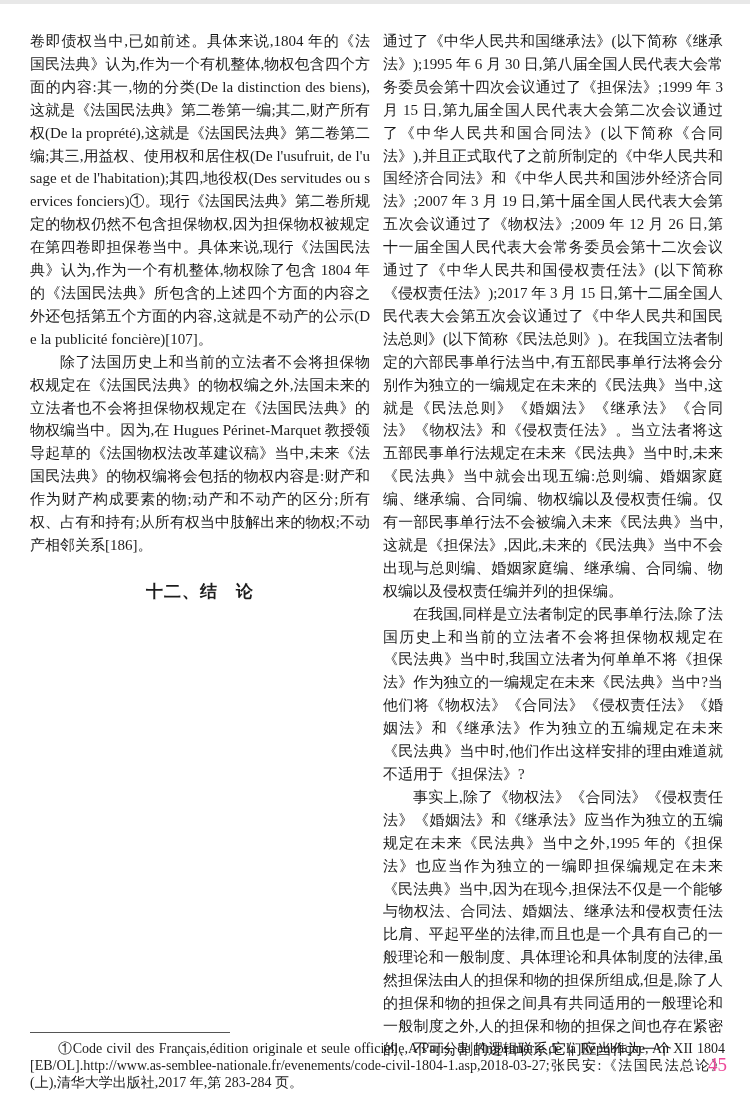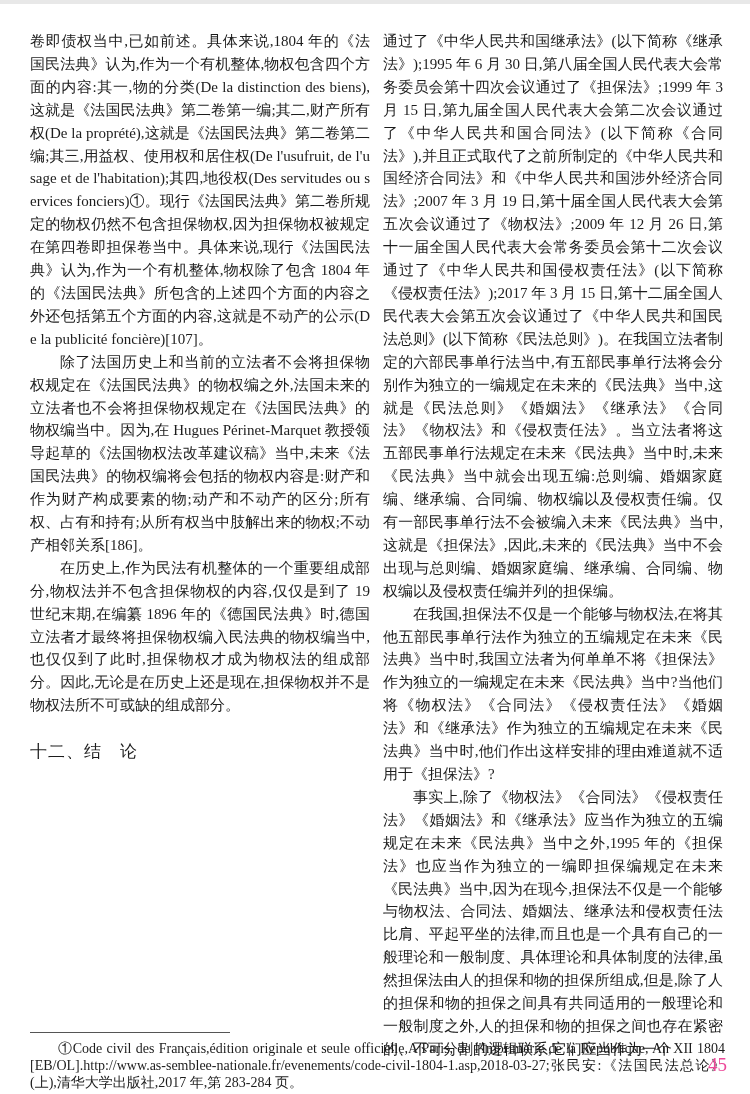--- a/index.html
+++ b/index.html
@@ -32,23 +32,23 @@
   }
   .col p {
     margin: 0;
     text-indent: 2em;
   }
   .col p.no-indent {
     text-indent: 0;
   }
   .section-heading {
     margin: 24px 0 22px 0;
-    text-align: left;
+    text-align: center;
     font-size: 17px;
-    font-weight: normal;
+    font-weight: bold;
     text-indent: 0;
     letter-spacing: 1px;
   }
   .footnote {
     position: absolute;
     left: 30px;
     right: 25px;
     top: 1028px;
   }
   .footnote-rule {
@@ -76,27 +76,26 @@
 </head>
 <body>
 
 <div class="page">
 
   <div class="columns">
 
     <div class="col">
       <p class="no-indent">卷即债权当中,已如前述。具体来说,1804 年的《法国民法典》认为,作为一个有机整体,物权包含四个方面的内容:其一,物的分类(De la distinction des biens),这就是《法国民法典》第二卷第一编;其二,财产所有权(De la proprété),这就是《法国民法典》第二卷第二编;其三,用益权、使用权和居住权(De l'usufruit, de l'usage et de l'habitation);其四,地役权(Des servitudes ou services fonciers)①。现行《法国民法典》第二卷所规定的物权仍然不包含担保物权,因为担保物权被规定在第四卷即担保卷当中。具体来说,现行《法国民法典》认为,作为一个有机整体,物权除了包含 1804 年的《法国民法典》所包含的上述四个方面的内容之外还包括第五个方面的内容,这就是不动产的公示(De la publicité foncière)[107]。</p>
       <p>除了法国历史上和当前的立法者不会将担保物权规定在《法国民法典》的物权编之外,法国未来的立法者也不会将担保物权规定在《法国民法典》的物权编当中。因为,在 Hugues Périnet-Marquet 教授领导起草的《法国物权法改革建议稿》当中,未来《法国民法典》的物权编将会包括的物权内容是:财产和作为财产构成要素的物;动产和不动产的区分;所有权、占有和持有;从所有权当中肢解出来的物权;不动产相邻关系[186]。</p>
-      <p>在历史上,作为民法有机整体的一个重要组成部分,物权法并不包含担保物权的内容,仅仅是到了 19 世纪末期,在编纂 1896 年的《德国民法典》时,德国立法者才最终将担保物权编入民法典的物权编当中,也仅仅到了此时,担保物权才成为物权法的组成部分。因此,无论是在历史上还是现在,担保物权并不是物权法所不可或缺的组成部分。</p>
       <h2 class="section-heading">十二、结　论</h2>
     </div>
 
     <div class="col">
       <p class="no-indent">通过了《中华人民共和国继承法》(以下简称《继承法》);1995 年 6 月 30 日,第八届全国人民代表大会常务委员会第十四次会议通过了《担保法》;1999 年 3 月 15 日,第九届全国人民代表大会第二次会议通过了《中华人民共和国合同法》(以下简称《合同法》),并且正式取代了之前所制定的《中华人民共和国经济合同法》和《中华人民共和国涉外经济合同法》;2007 年 3 月 19 日,第十届全国人民代表大会第五次会议通过了《物权法》;2009 年 12 月 26 日,第十一届全国人民代表大会常务委员会第十二次会议通过了《中华人民共和国侵权责任法》(以下简称《侵权责任法》);2017 年 3 月 15 日,第十二届全国人民代表大会第五次会议通过了《中华人民共和国民法总则》(以下简称《民法总则》)。在我国立法者制定的六部民事单行法当中,有五部民事单行法将会分别作为独立的一编规定在未来的《民法典》当中,这就是《民法总则》《婚姻法》《继承法》《合同法》《物权法》和《侵权责任法》。当立法者将这五部民事单行法规定在未来《民法典》当中时,未来《民法典》当中就会出现五编:总则编、婚姻家庭编、继承编、合同编、物权编以及侵权责任编。仅有一部民事单行法不会被编入未来《民法典》当中,这就是《担保法》,因此,未来的《民法典》当中不会出现与总则编、婚姻家庭编、继承编、合同编、物权编以及侵权责任编并列的担保编。</p>
-      <p>在我国,担保法不仅是一个能够与物权法,在将其他五部民事单行法作为独立的五编规定在未来《民法典》当中时,我国立法者为何单单不将《担保法》作为独立的一编规定在未来《民法典》当中?当他们将《物权法》《合同法》《侵权责任法》《婚姻法》和《继承法》作为独立的五编规定在未来《民法典》当中时,他们作出这样安排的理由难道就不适用于《担保法》?</p>
+      <p>在我国,同样是立法者制定的民事单行法,除了法国历史上和当前的立法者不会将担保物权规定在《民法典》当中时,我国立法者为何单单不将《担保法》作为独立的一编规定在未来《民法典》当中?当他们将《物权法》《合同法》《侵权责任法》《婚姻法》和《继承法》作为独立的五编规定在未来《民法典》当中时,他们作出这样安排的理由难道就不适用于《担保法》?</p>
       <p>事实上,除了《物权法》《合同法》《侵权责任法》《婚姻法》和《继承法》应当作为独立的五编规定在未来《民法典》当中之外,1995 年的《担保法》也应当作为独立的一编即担保编规定在未来《民法典》当中,因为在现今,担保法不仅是一个能够与物权法、合同法、婚姻法、继承法和侵权责任法比肩、平起平坐的法律,而且也是一个具有自己的一般理论和一般制度、具体理论和具体制度的法律,虽然担保法由人的担保和物的担保所组成,但是,除了人的担保和物的担保之间具有共同适用的一般理论和一般制度之外,人的担保和物的担保之间也存在紧密的、不可分割的逻辑联系,它们应当作为一个</p>
     </div>
 
   </div>
 
   <div class="footnote">
     <div class="footnote-rule"></div>
     <p class="footnote-text">①Code civil des Français,édition originale et seule officielle,A Paris, de l'Imprimerie de la République, An XII 1804[EB/OL].http://www.as-semblee-nationale.fr/evenements/code-civil-1804-1.asp,2018-03-27;张民安:《法国民法总论》(上),清华大学出版社,2017 年,第 283-284 页。</p>
   </div>
 

